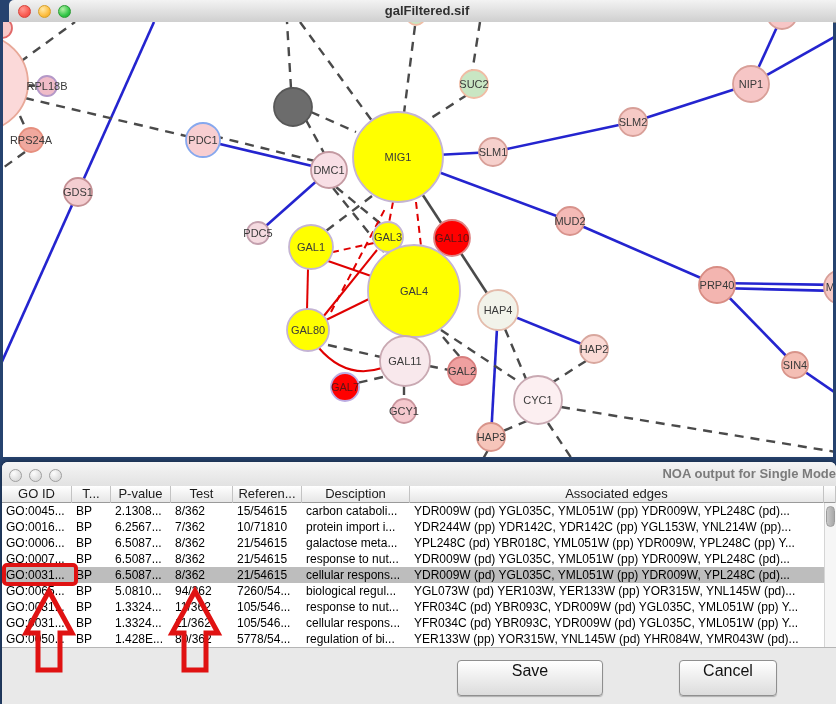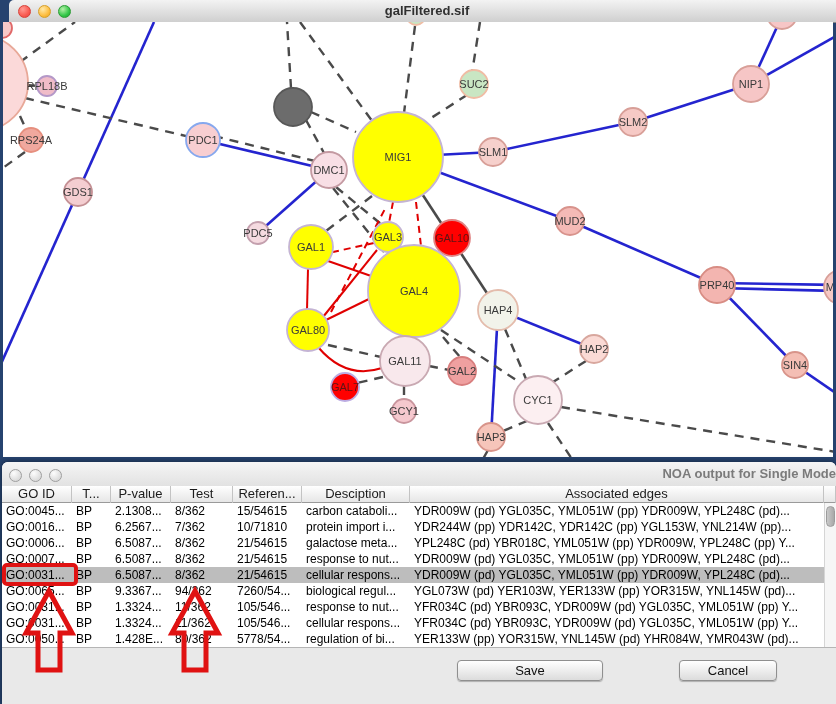--- a/index.html
+++ b/index.html
@@ -52,23 +52,23 @@
   .tr{display:flex;height:16px;}
   .tr.sel{background:#bdbdbd;}
   .td{height:16px;line-height:16px;font-size:12px;color:#000;
     padding-left:4px;box-sizing:border-box;overflow:hidden;white-space:nowrap;flex:none;}
   .sbar{position:absolute;right:0;top:41px;width:12px;height:144px;
     background:#f6f6f6;border-left:1px solid #d5d5d5;box-sizing:border-box;}
   .sthumb{position:absolute;left:1px;top:3px;width:9px;height:21px;border-radius:5px;
     background:linear-gradient(90deg,#c9c9c9,#a8a8a8);border:1px solid #9b9b9b;box-sizing:border-box;}
   .bpanel{position:absolute;left:0;top:185px;width:834px;height:57px;
     background:#e9e9e9;border-top:1px solid #b5b5b5;box-sizing:border-box;}
-  .btn{position:absolute;top:12px;height:21px;border:1px solid #8f8f8f;border-radius:4px;
+  .btn{position:absolute;top:12px;height:36px;border:1px solid #8f8f8f;border-radius:4px;
     background:linear-gradient(#ffffff,#dcdcdc);box-shadow:0 1px 1px rgba(0,0,0,.25);
-    font-size:13px;color:#111;text-align:center;line-height:19px;box-sizing:border-box;}
+    font-size:16px;color:#111;text-align:center;line-height:19px;box-sizing:border-box;}
   .btn.save{left:455px;width:146px;}
   .btn.cancel{left:677px;width:98px;}
   
   .anno{position:absolute;left:0;top:0;width:836px;height:704px;pointer-events:none;}
 </style>
 </head>
 <body>
 
 <div class="win1">
   <div class="titlebar1">
@@ -324,21 +324,21 @@
         <div class="td" style="width: 39px;">BP</div>
         <div class="td" style="width: 60px;">6.5087...</div>
         <div class="td" style="width: 62px;">8/362</div>
         <div class="td" style="width: 69px;">21/54615</div>
         <div class="td" style="width: 108px;">cellular respons...</div>
         <div class="td" style="width: 414px;">YDR009W (pd) YGL035C, YML051W (pp) YDR009W, YPL248C (pd)...</div>
       </div>
       <div class="tr">
         <div class="td" style="width: 70px;">GO:0065...</div>
         <div class="td" style="width: 39px;">BP</div>
-        <div class="td" style="width: 60px;">9.3367...</div>
+        <div class="td" style="width: 60px;">5.0810...</div>
         <div class="td" style="width: 62px;">94/362</div>
         <div class="td" style="width: 69px;">7260/54...</div>
         <div class="td" style="width: 108px;">biological regul...</div>
         <div class="td" style="width: 414px;">YGL073W (pd) YER103W, YER133W (pp) YOR315W, YNL145W (pd)...</div>
       </div>
       <div class="tr">
         <div class="td" style="width: 70px;">GO:0031...</div>
         <div class="td" style="width: 39px;">BP</div>
         <div class="td" style="width: 60px;">1.3324...</div>
         <div class="td" style="width: 62px;">11/362</div>

